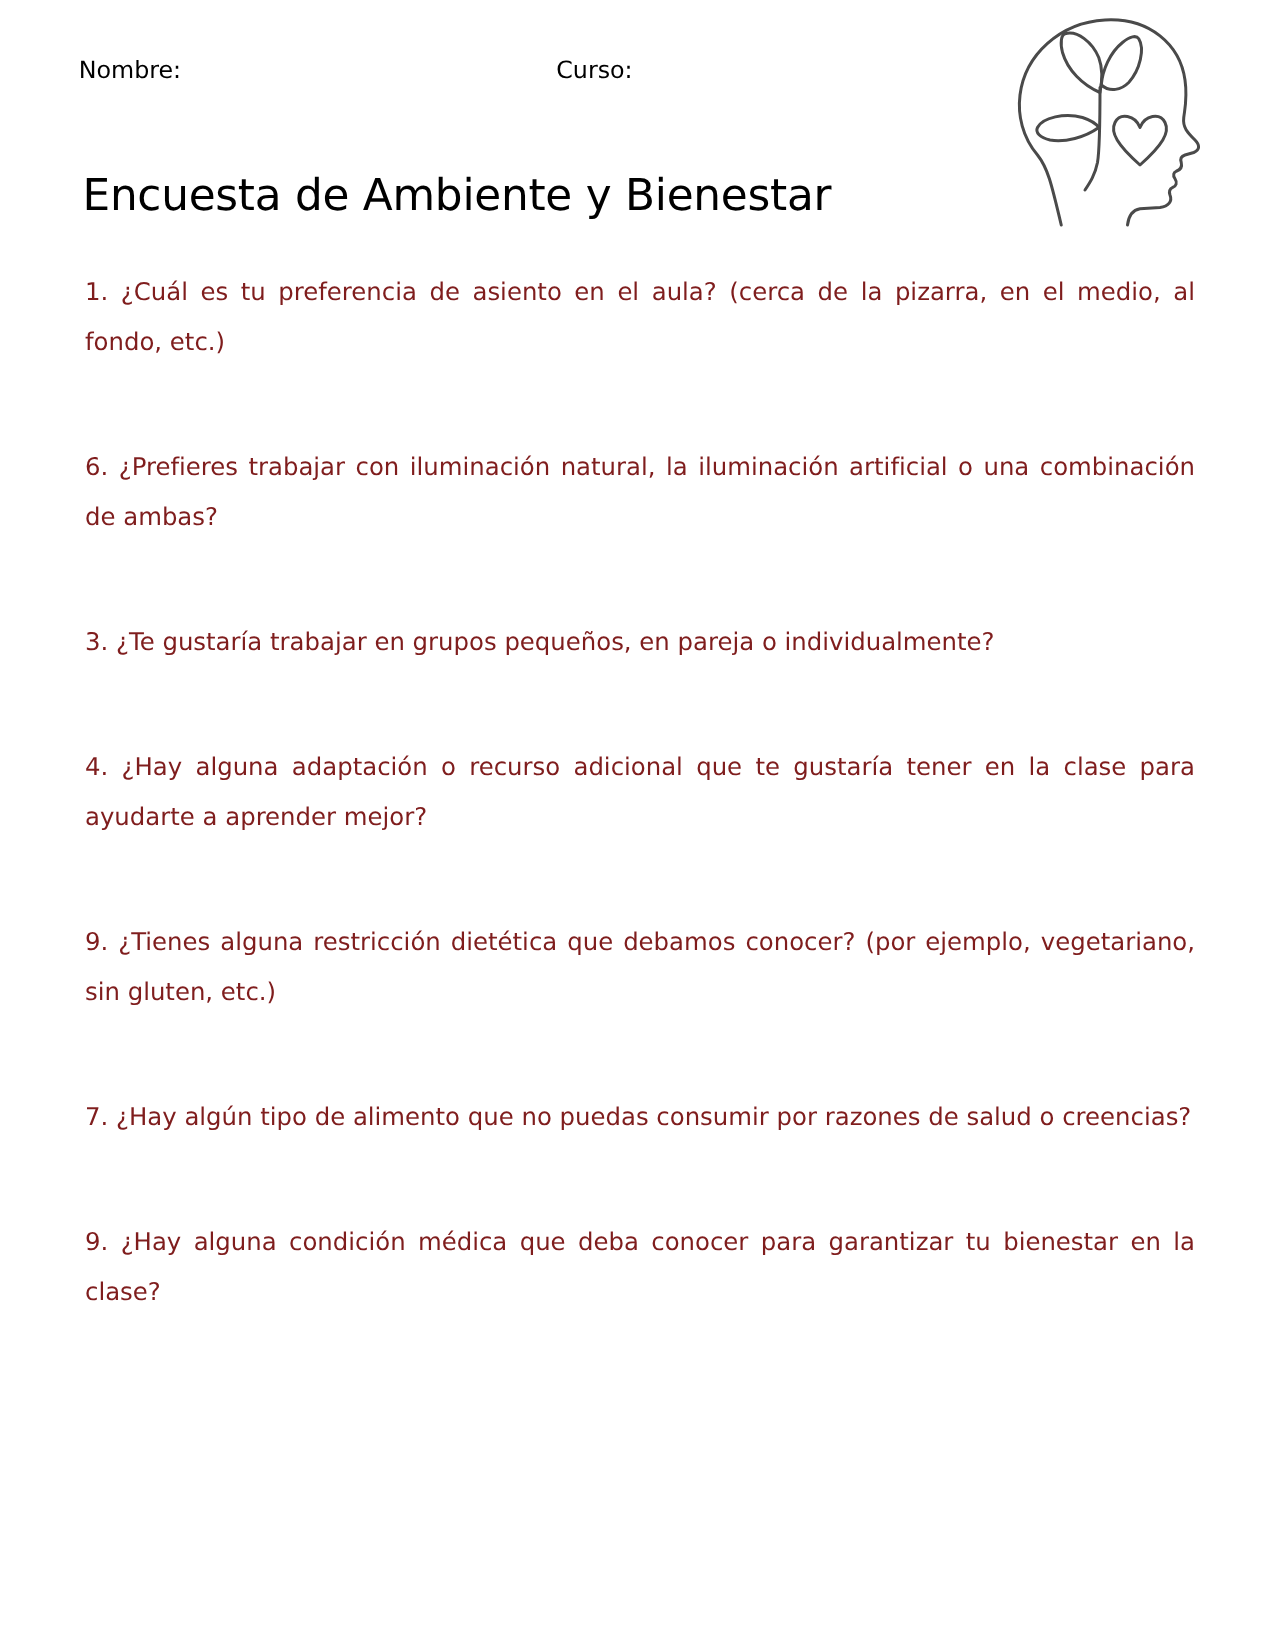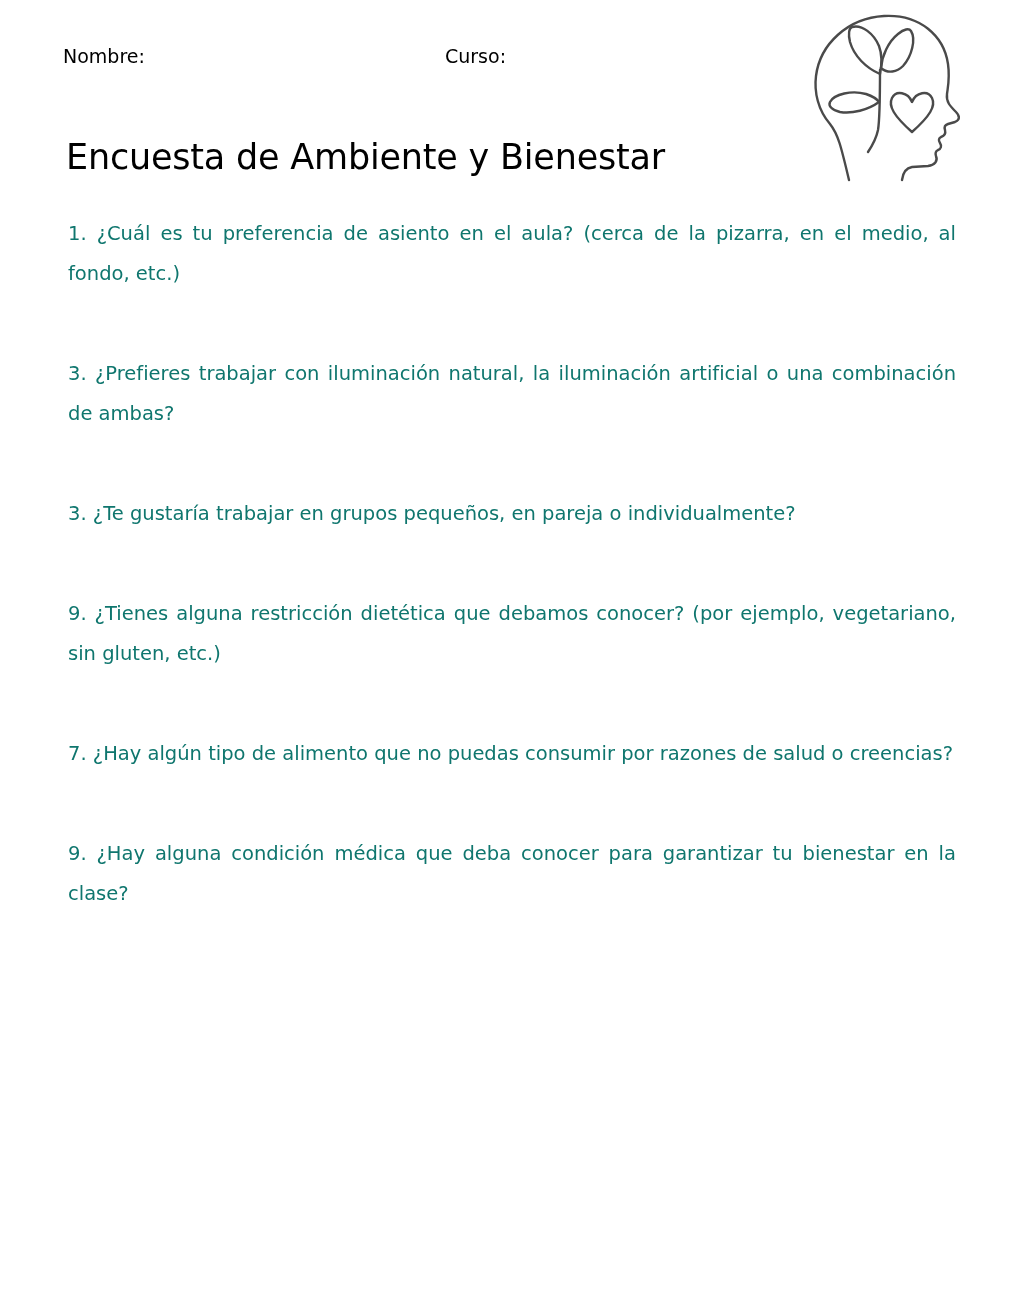--- a/index.html
+++ b/index.html
@@ -72,21 +72,21 @@
     position: absolute;
     left: 68px;
     top: 214px;
     width: 888px;
   }
   .question {
     font-size: 19.5px;
     line-height: 40px;
     text-align: justify;
     text-justify: inter-word;
-    color: #0f766e;
+    color: #7f1d1d;
     margin: 0;
   }
   .question.single { margin-bottom: 60px; }
   .question.double { margin-bottom: 60px; }
   
   .question:last-child { margin-bottom: 0; }
 </style>
 </head>
 <body>
 
@@ -145,20 +145,21 @@
                C 80 100, 86 110, 104 126
                C 122 110, 128 100, 124 92
                C 120 84, 108 86, 104 96 Z"></path>
     </svg>
   </div>
 
   <h1 class="doc-title">Encuesta de Ambiente y Bienestar</h1>
 
   <div class="questions">
     <p class="question single">1. ¿Cuál es tu preferencia de asiento en el aula? (cerca de la pizarra, en el medio, al fondo, etc.)</p>
-    <p class="question double">3. ¿Prefieres trabajar con iluminación natural, la iluminación artificial o una combinación de ambas?</p>
+    <p class="question double">6. ¿Prefieres trabajar con iluminación natural, la iluminación artificial o una combinación de ambas?</p>
     <p class="question single">3. ¿Te gustaría trabajar en grupos pequeños, en pareja o individualmente?</p>
+    <p class="question double">4. ¿Hay alguna adaptación o recurso adicional que te gustaría tener en la clase para ayudarte a aprender mejor?</p>
     <p class="question double">9. ¿Tienes alguna restricción dietética que debamos conocer? (por ejemplo, vegetariano, sin gluten, etc.)</p>
     <p class="question single">7. ¿Hay algún tipo de alimento que no puedas consumir por razones de salud o creencias?</p>
     <p class="question single">9. ¿Hay alguna condición médica que deba conocer para garantizar tu bienestar en la clase?</p>
   </div>
 
 </div>
 
 </body></html>

